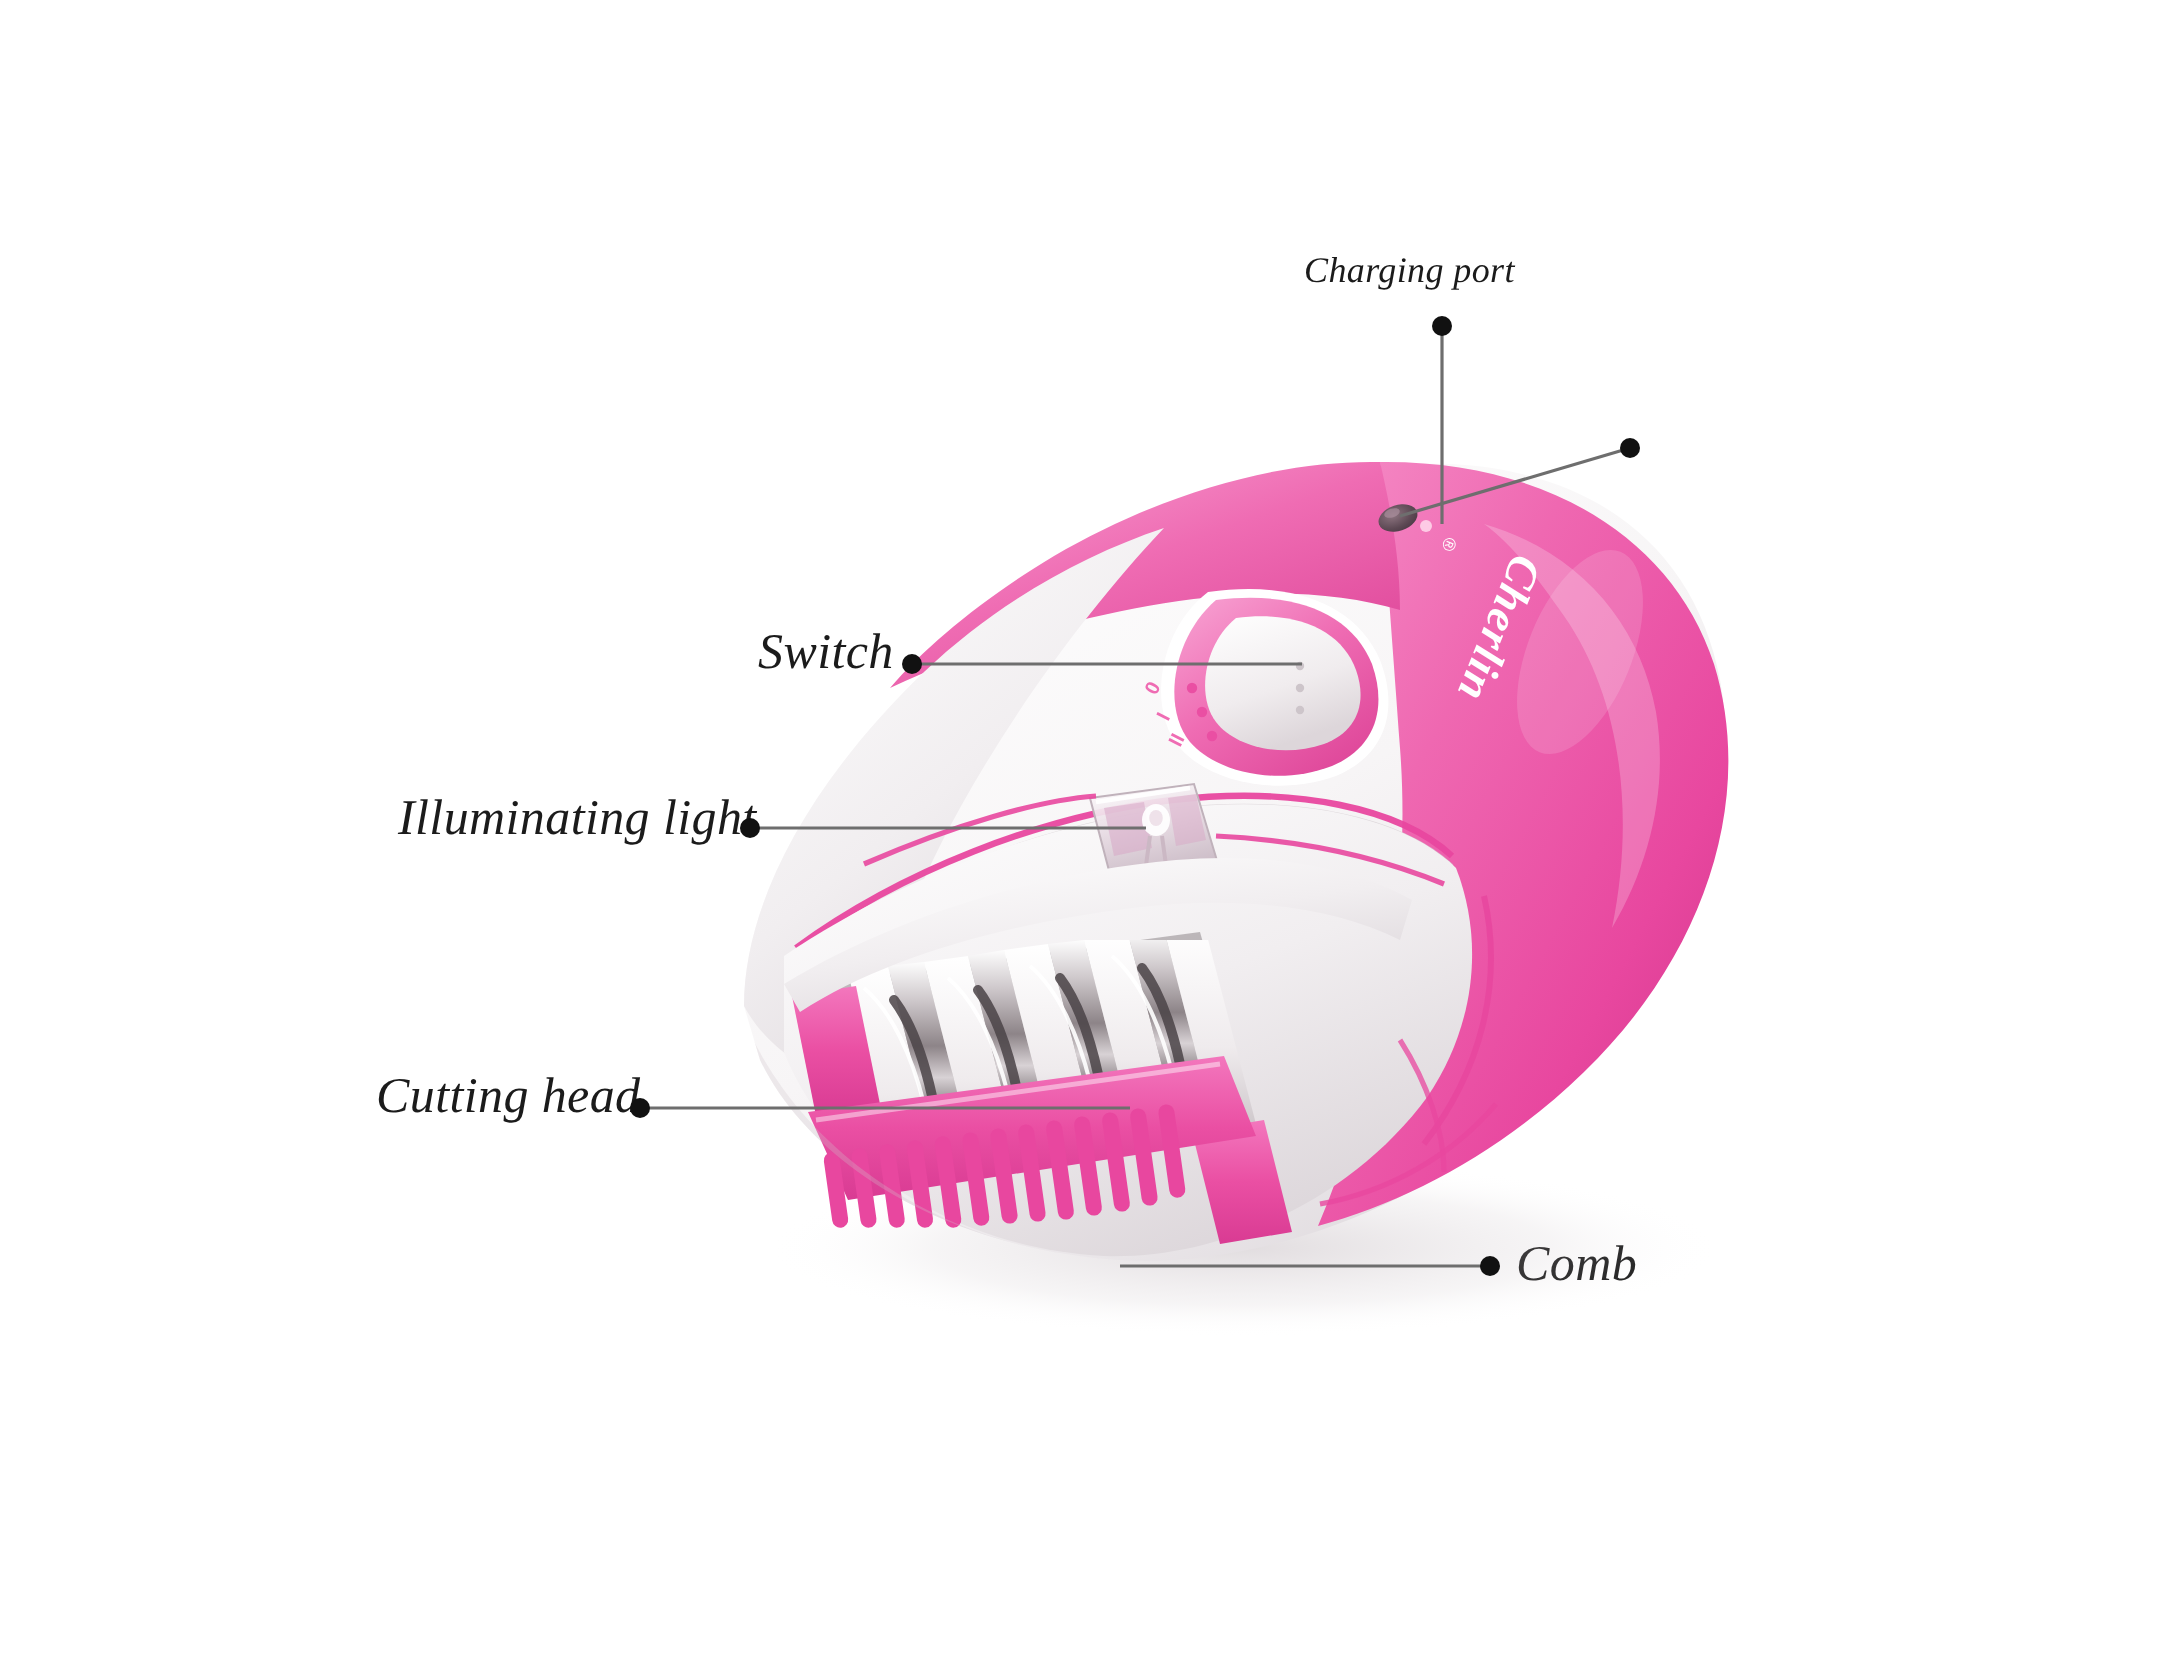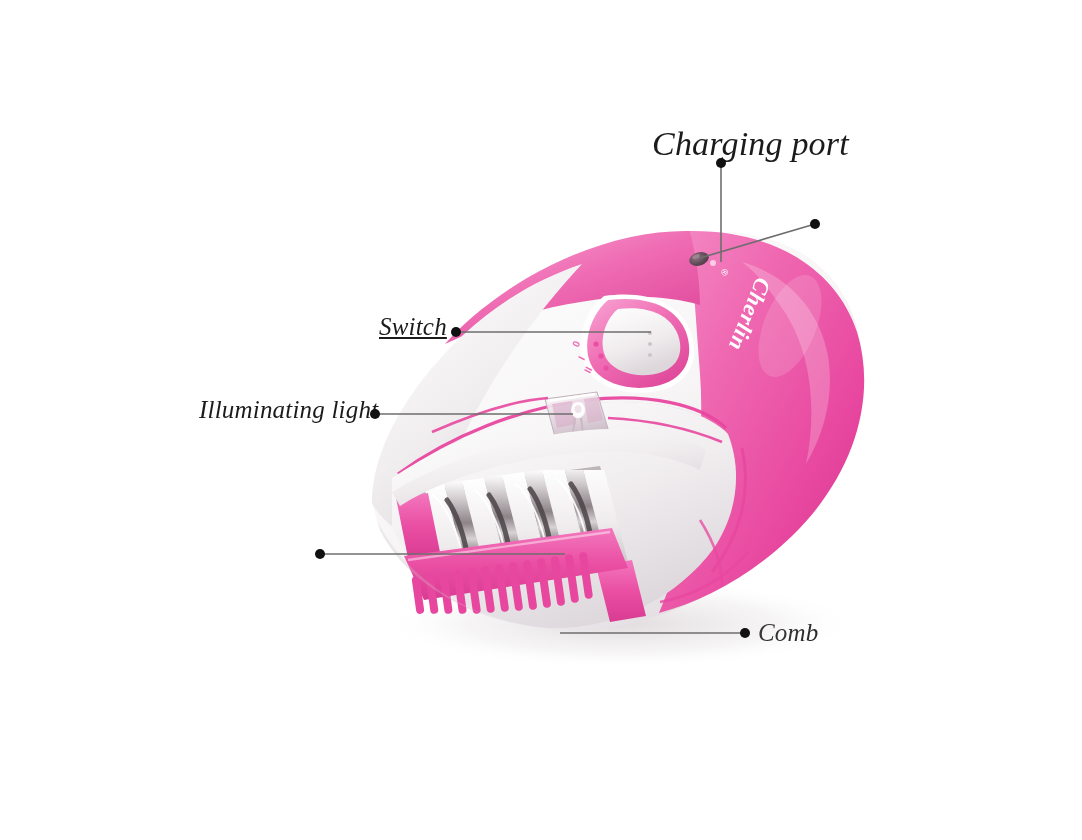--- a/index.html
+++ b/index.html
@@ -7,23 +7,23 @@
   body{width:1082px;height:840px;position:relative;overflow:hidden;
        font-family:"Liberation Serif","DejaVu Serif",serif;}
 
   #stage{position:absolute;inset:0;width:1082px;height:840px;background:#fff;}
 
   
   .callout{position:absolute;font-style:italic;font-weight:400;
            color:#1b1b1b;white-space:nowrap;letter-spacing:.2px;
            font-family:"Liberation Serif","DejaVu Serif",serif;}
 
-  .cl-charging-port{left:652px;top:125px;font-size:34px;}
+  .cl-charging-port{left:652px;top:125px;font-size:18px;}
   .cl-charging-indicator{left:830px;top:209px;font-size:25px;}
-  .cl-switch{left:379px;top:313px;font-size:25px;text-decoration:underline;}
+  .cl-switch{left:379px;top:313px;font-size:25px;}
   .cl-illuminating{left:199px;top:396px;font-size:25px;}
   .cl-cutting-head{left:188px;top:535px;font-size:25px;}
   .cl-comb{left:758px;top:619px;font-size:25px;}
 
   
   svg.layer{position:absolute;left:0;top:0;width:1082px;height:840px;
             overflow:visible;}
   svg.leaders{z-index:40;pointer-events:none;}
   svg.device{z-index:10;}
 
@@ -339,16 +339,17 @@
     </g>
   </svg>
 
   <div class="callout cl-charging-port">Charging port</div>
 
 
   <div class="callout cl-switch">Switch</div>
 
   <div class="callout cl-illuminating">Illuminating light</div>
 
+  <div class="callout cl-cutting-head">Cutting head</div>
 
   <div class="callout cl-comb">Comb</div>
 
 </div>
 
 </body></html>

